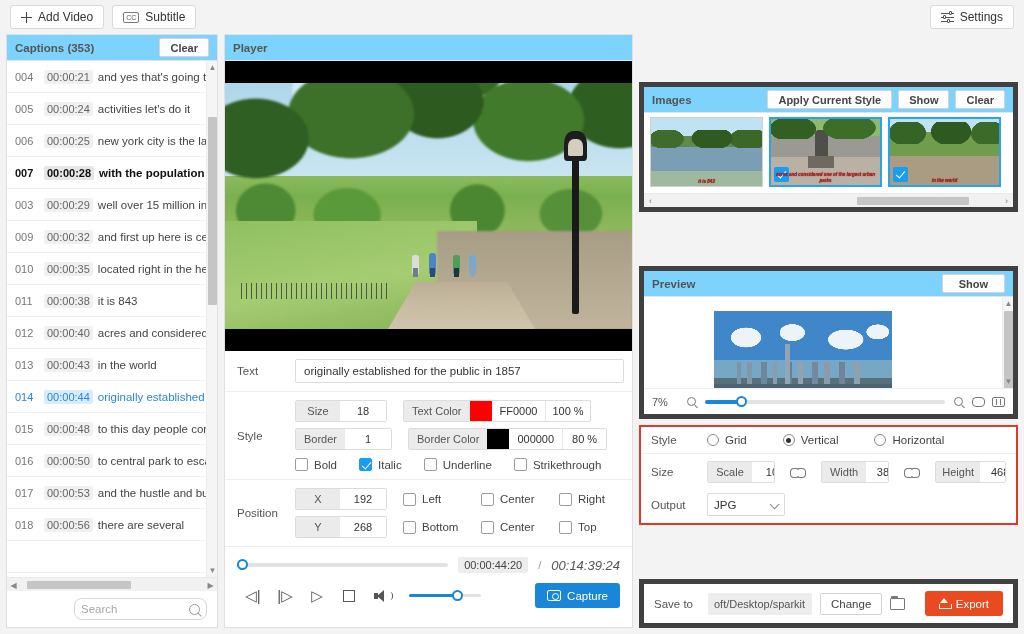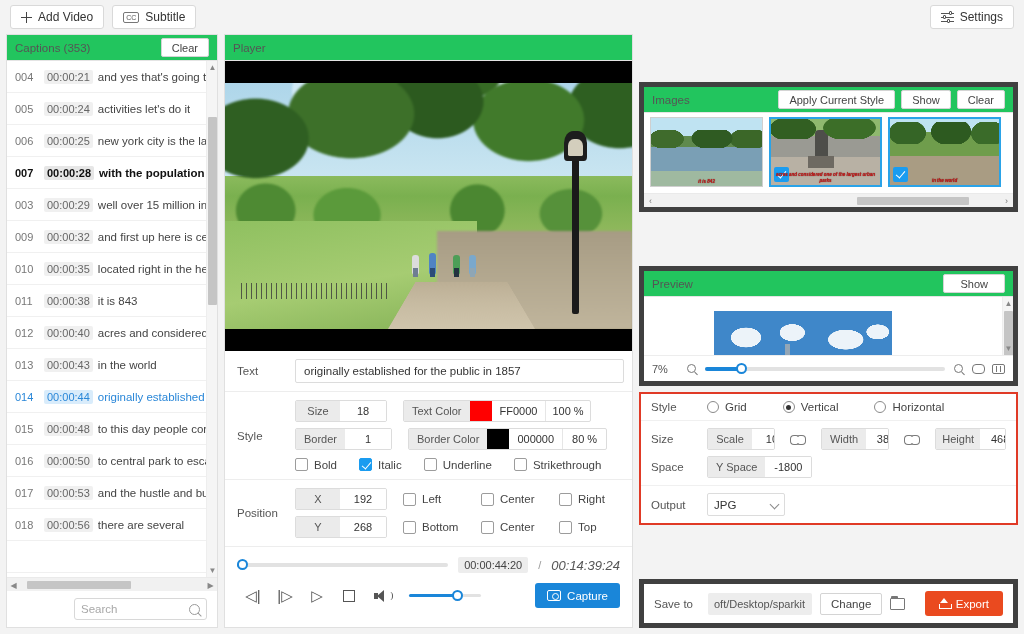--- a/index.html
+++ b/index.html
@@ -43,21 +43,21 @@
   .slider-icon i:nth-child(3){top:9px;}
   .slider-icon b{position:absolute;width:3px;height:4px;background:#fff;border:1px solid #555;border-radius:1px;}
   .slider-icon b:nth-child(4){top:-1px;left:8px;}
   .slider-icon b:nth-child(5){top:3px;left:2px;}
   .slider-icon b:nth-child(6){top:7px;left:6px;}
 
   
   .main{flex:1;display:flex;padding:0 6px 6px 6px;gap:6px;min-height:0;}
 
   .panel{background:#fff;border:1px solid #e0e0e0;display:flex;flex-direction:column;min-height:0;}
-  .panel-head{height:26px;background:#22c55e;border-bottom:1px solid #e4e4e4;display:flex;align-items:center;padding:0 8px;flex:0 0 26px;gap:6px;}
+  .panel-head{height:26px;background:#7dd3fc;border-bottom:1px solid #e4e4e4;display:flex;align-items:center;padding:0 8px;flex:0 0 26px;gap:6px;font-weight:bold;}
   .panel-title{font-size:11.5px;color:#555;}
   .head-spacer{flex:1;}
   .hbtn{height:19px;background:#fff;border:1px solid #d4d4d4;border-radius:2px;font-size:11px;color:#444;padding:0 10px;display:flex;align-items:center;cursor:pointer;}
 
   
   .left{width:212px;flex:0 0 212px;}
   .cap-list{flex:1;overflow:hidden;position:relative;background:#fff;}
   .cap-row{height:32px;display:flex;align-items:center;border-bottom:1px solid #f0f0f0;padding-left:8px;gap:5px;white-space:nowrap;overflow:hidden;cursor:pointer;}
   .cap-idx{font-size:11px;color:#777;width:24px;flex:0 0 24px;}
   .cap-time{font-size:11px;color:#666;background:#f0f0f0;padding:1px 3px;border-radius:2px;flex:0 0 auto;}
@@ -68,21 +68,21 @@
   .cap-row.sel .cap-time{background:#d9ecfb;}
   .vscroll{position:absolute;right:0;top:0;width:11px;height:100%;background:#f5f5f5;border-left:1px solid #eee;}
   .vscroll .up,.vscroll .dn{position:absolute;left:0;width:11px;height:13px;display:flex;align-items:center;justify-content:center;color:#888;font-size:8px;}
   .vscroll .up{top:0;} .vscroll .dn{bottom:0;}
   .vthumb{position:absolute;left:1px;width:9px;background:#c5c5c5;border-radius:1px;}
   .hscroll{height:14px;background:#f1f1f1;border-top:1px solid #eaeaea;position:relative;flex:0 0 14px;}
   .hscroll .lf,.hscroll .rt{position:absolute;top:0;width:13px;height:14px;display:flex;align-items:center;justify-content:center;color:#888;font-size:8px;}
   .hscroll .lf{left:0;} .hscroll .rt{right:0;}
   .hthumb{position:absolute;top:3px;height:8px;background:#c5c5c5;border-radius:1px;}
   .search-area{height:36px;background:#fff;display:flex;align-items:center;justify-content:flex-end;padding-right:10px;flex:0 0 36px;}
-  .search-box{width:133px;height:22px;border:1px solid #d8d8d8;border-radius:3px;display:flex;align-items:center;padding:0 6px;gap:4px;}
+  .search-box{width:133px;height:22px;border:1px solid #d8d8d8;border-radius:8px;display:flex;align-items:center;padding:0 6px;gap:4px;}
   .search-box span.ph{flex:1;color:#a8a8a8;font-size:11.5px;}
   .mag{width:11px;height:11px;border:1.3px solid #9a9a9a;border-radius:50%;position:relative;flex:0 0 11px;}
   .mag:after{content:"";position:absolute;right:-3px;bottom:-2px;width:5px;height:1.3px;background:#9a9a9a;transform:rotate(45deg);}
 
   
   .center{flex:1;min-width:0;}
   .video-wrap{height:290px;flex:0 0 290px;background:#000;position:relative;overflow:hidden;}
   .video-bar{position:absolute;left:0;width:100%;height:22px;background:#000;z-index:3;}
   .video-bar.top{top:0;} .video-bar.bot{bottom:0;}
   .scene{position:absolute;left:0;top:22px;width:100%;height:246px;overflow:hidden;
@@ -655,27 +655,20 @@
           <div class="field">
             <span class="k">Width</span>
             <span class="v">3840</span>
           </div>
           <span class="link-ico"></span>
           <div class="field">
             <span class="k">Height</span>
             <span class="v">4680</span>
           </div>
         </div>
-        <div class="erow" style="padding-top:3px;">
-          <span class="elabel">Space</span>
-          <div class="field">
-            <span class="k" style="min-width:52px;">Y Space</span>
-            <span class="v">-1800</span>
-          </div>
-        </div>
         <div class="erow">
           <span class="elabel">Output</span>
           <div class="sel-box">
             <span>JPG</span>
             <span class="chev"></span>
           </div>
         </div>
       </div>
 
       <div class="rpanel">

